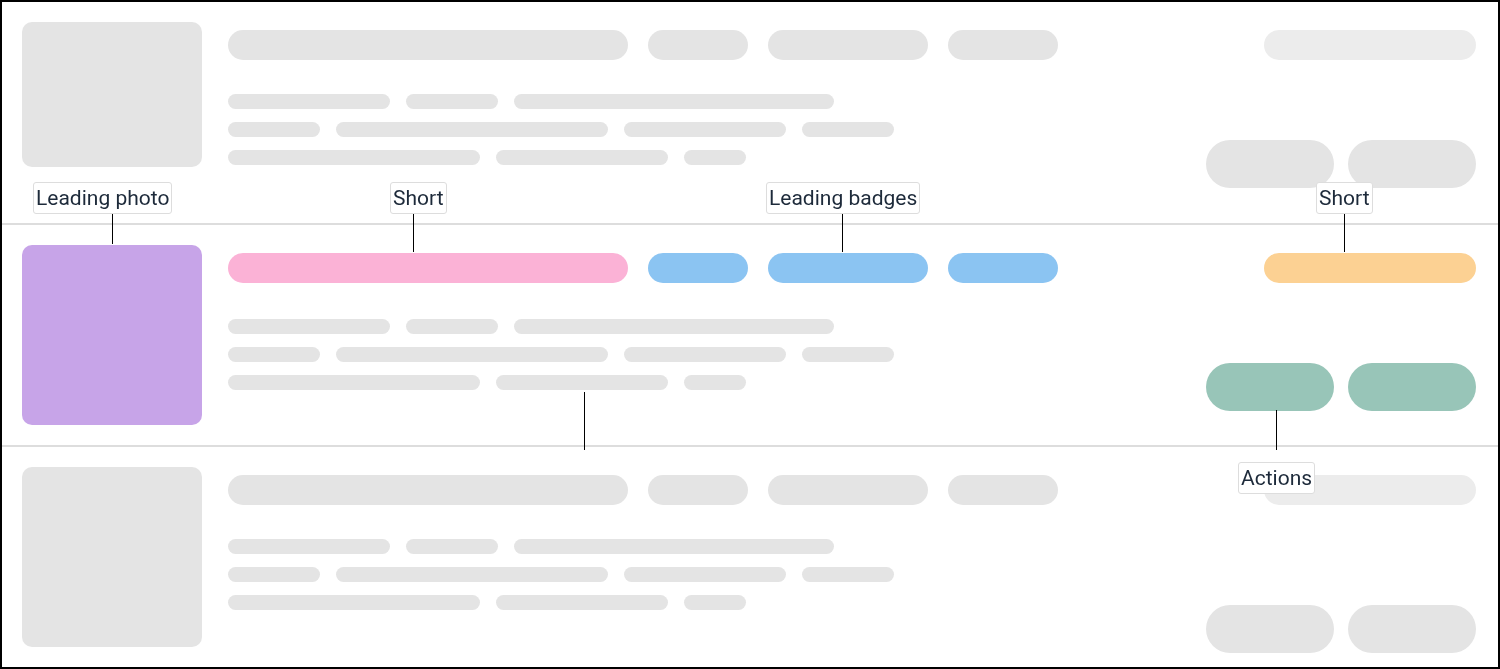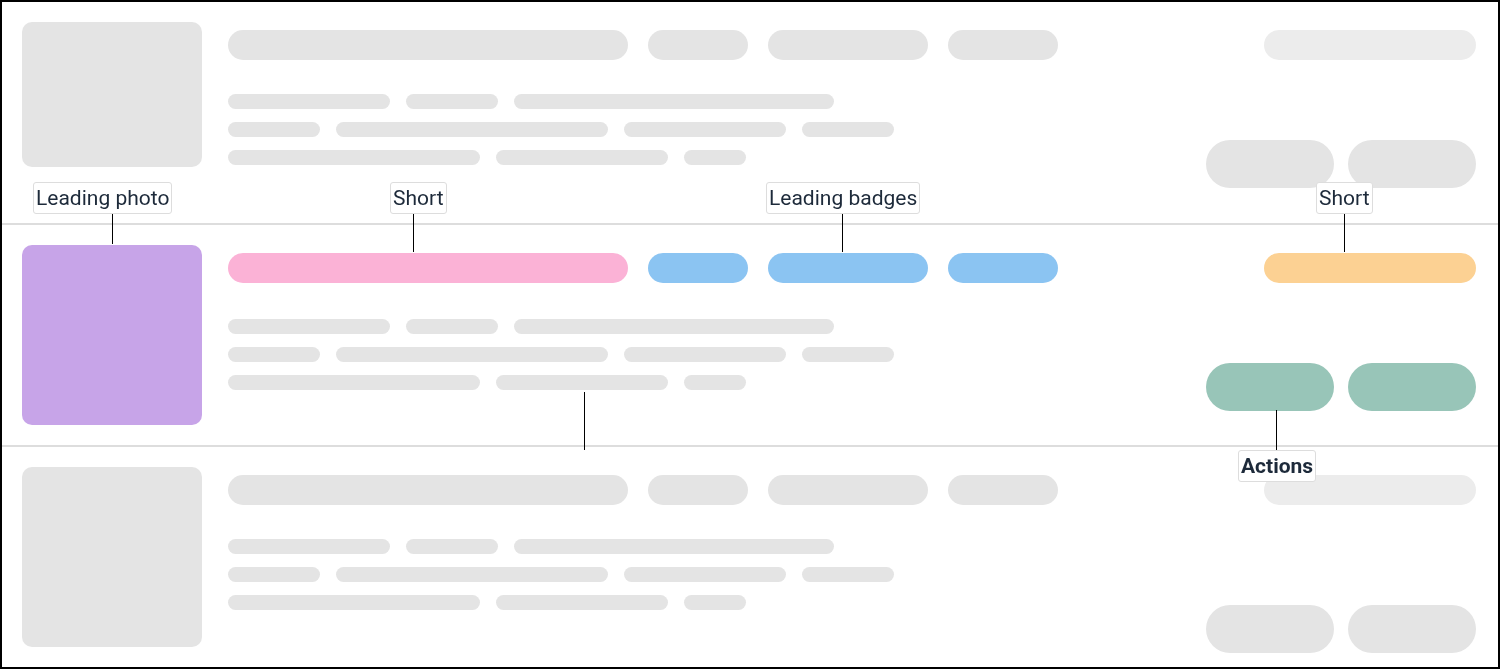--- a/index.html
+++ b/index.html
@@ -153,16 +153,16 @@
   <div class="leader" style="left:411px; top:210px; height:40px;"></div>
 
   <div class="ann" style="left:764px; top:180px;">Leading badges</div>
   <div class="leader" style="left:840px; top:210px; height:40px;"></div>
 
   <div class="ann" style="left:1314px; top:180px;">Short</div>
   <div class="leader" style="left:1342px; top:210px; height:40px;"></div>
 
   <div class="leader" style="left:582px; top:390px; height:58px;"></div>
 
-  <div class="ann" style="left:1236px; top:448px;font-weight:bold;">Actions</div>
+  <div class="ann" style="left:1236px; top:460px;">Actions</div>
   <div class="leader" style="left:1274px; top:408px; height:40px;"></div>
 
 </div>
 
 </body></html>

